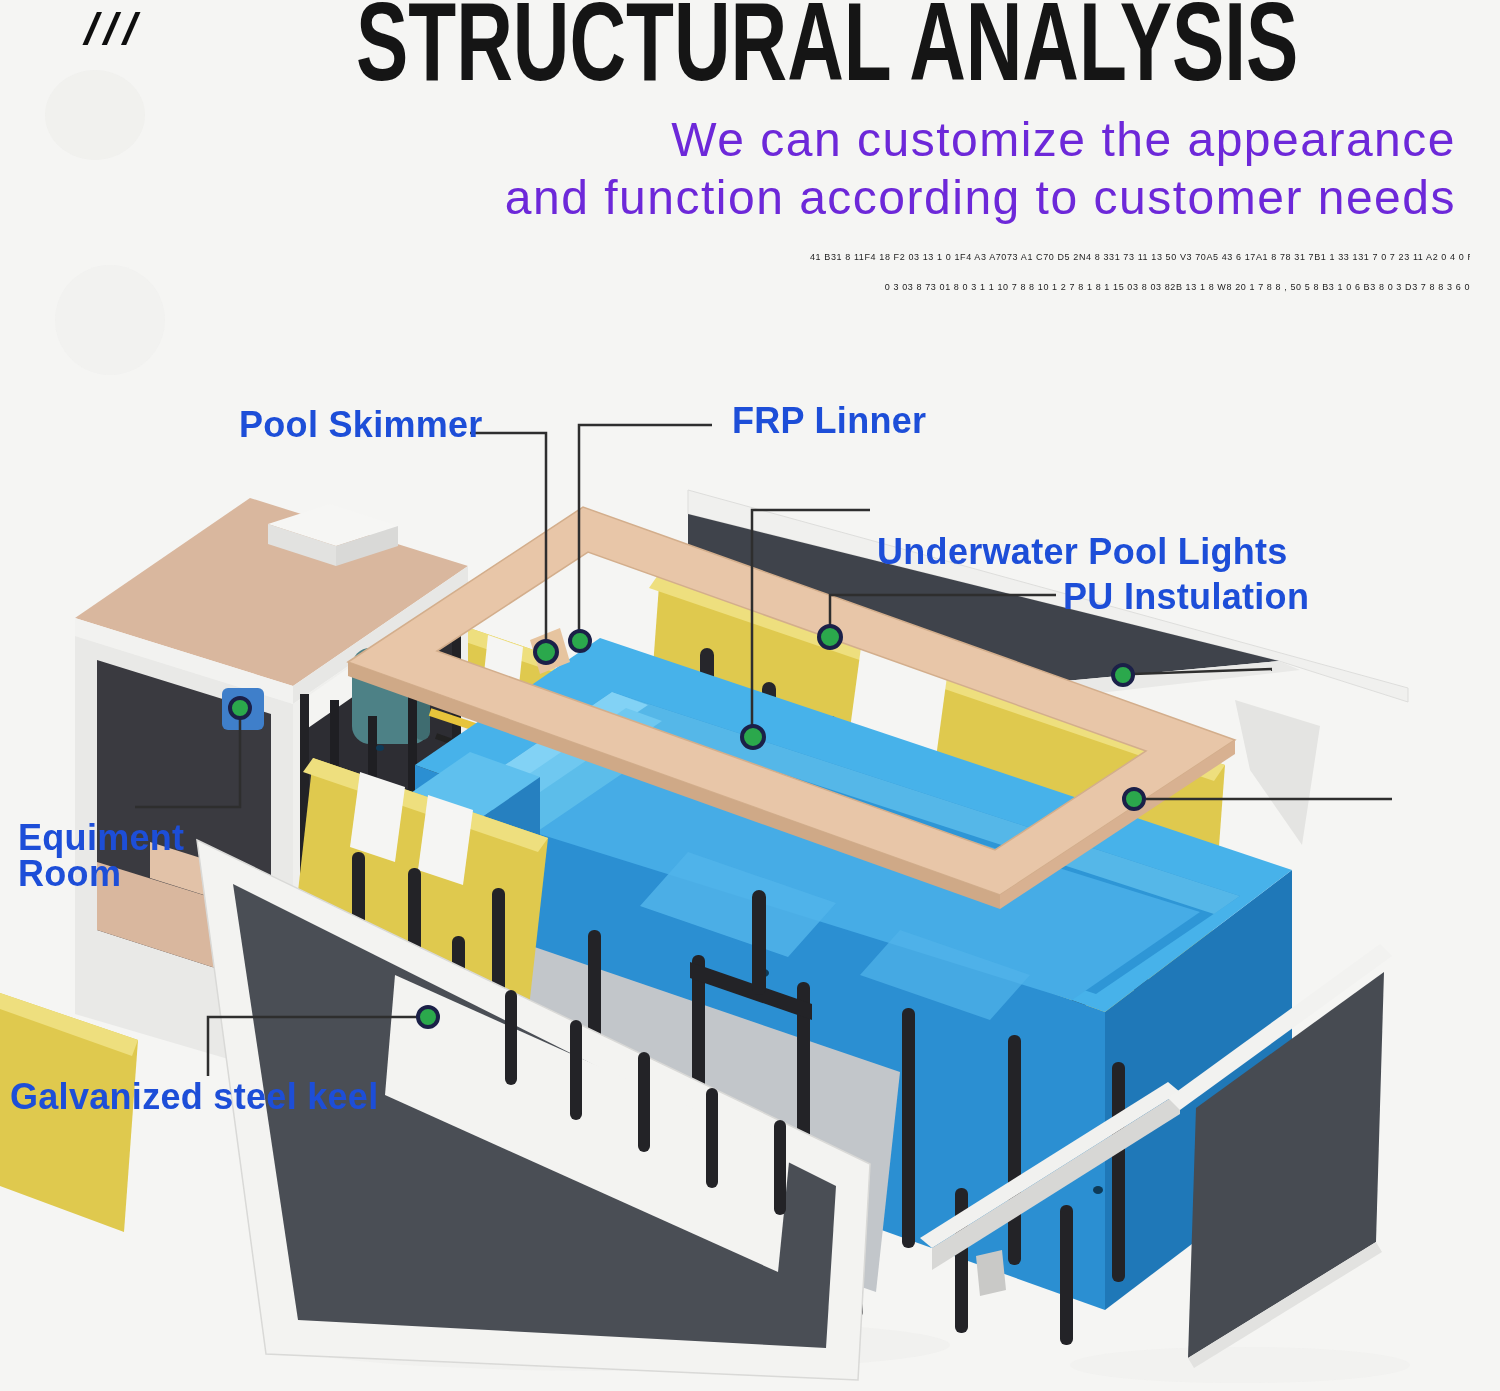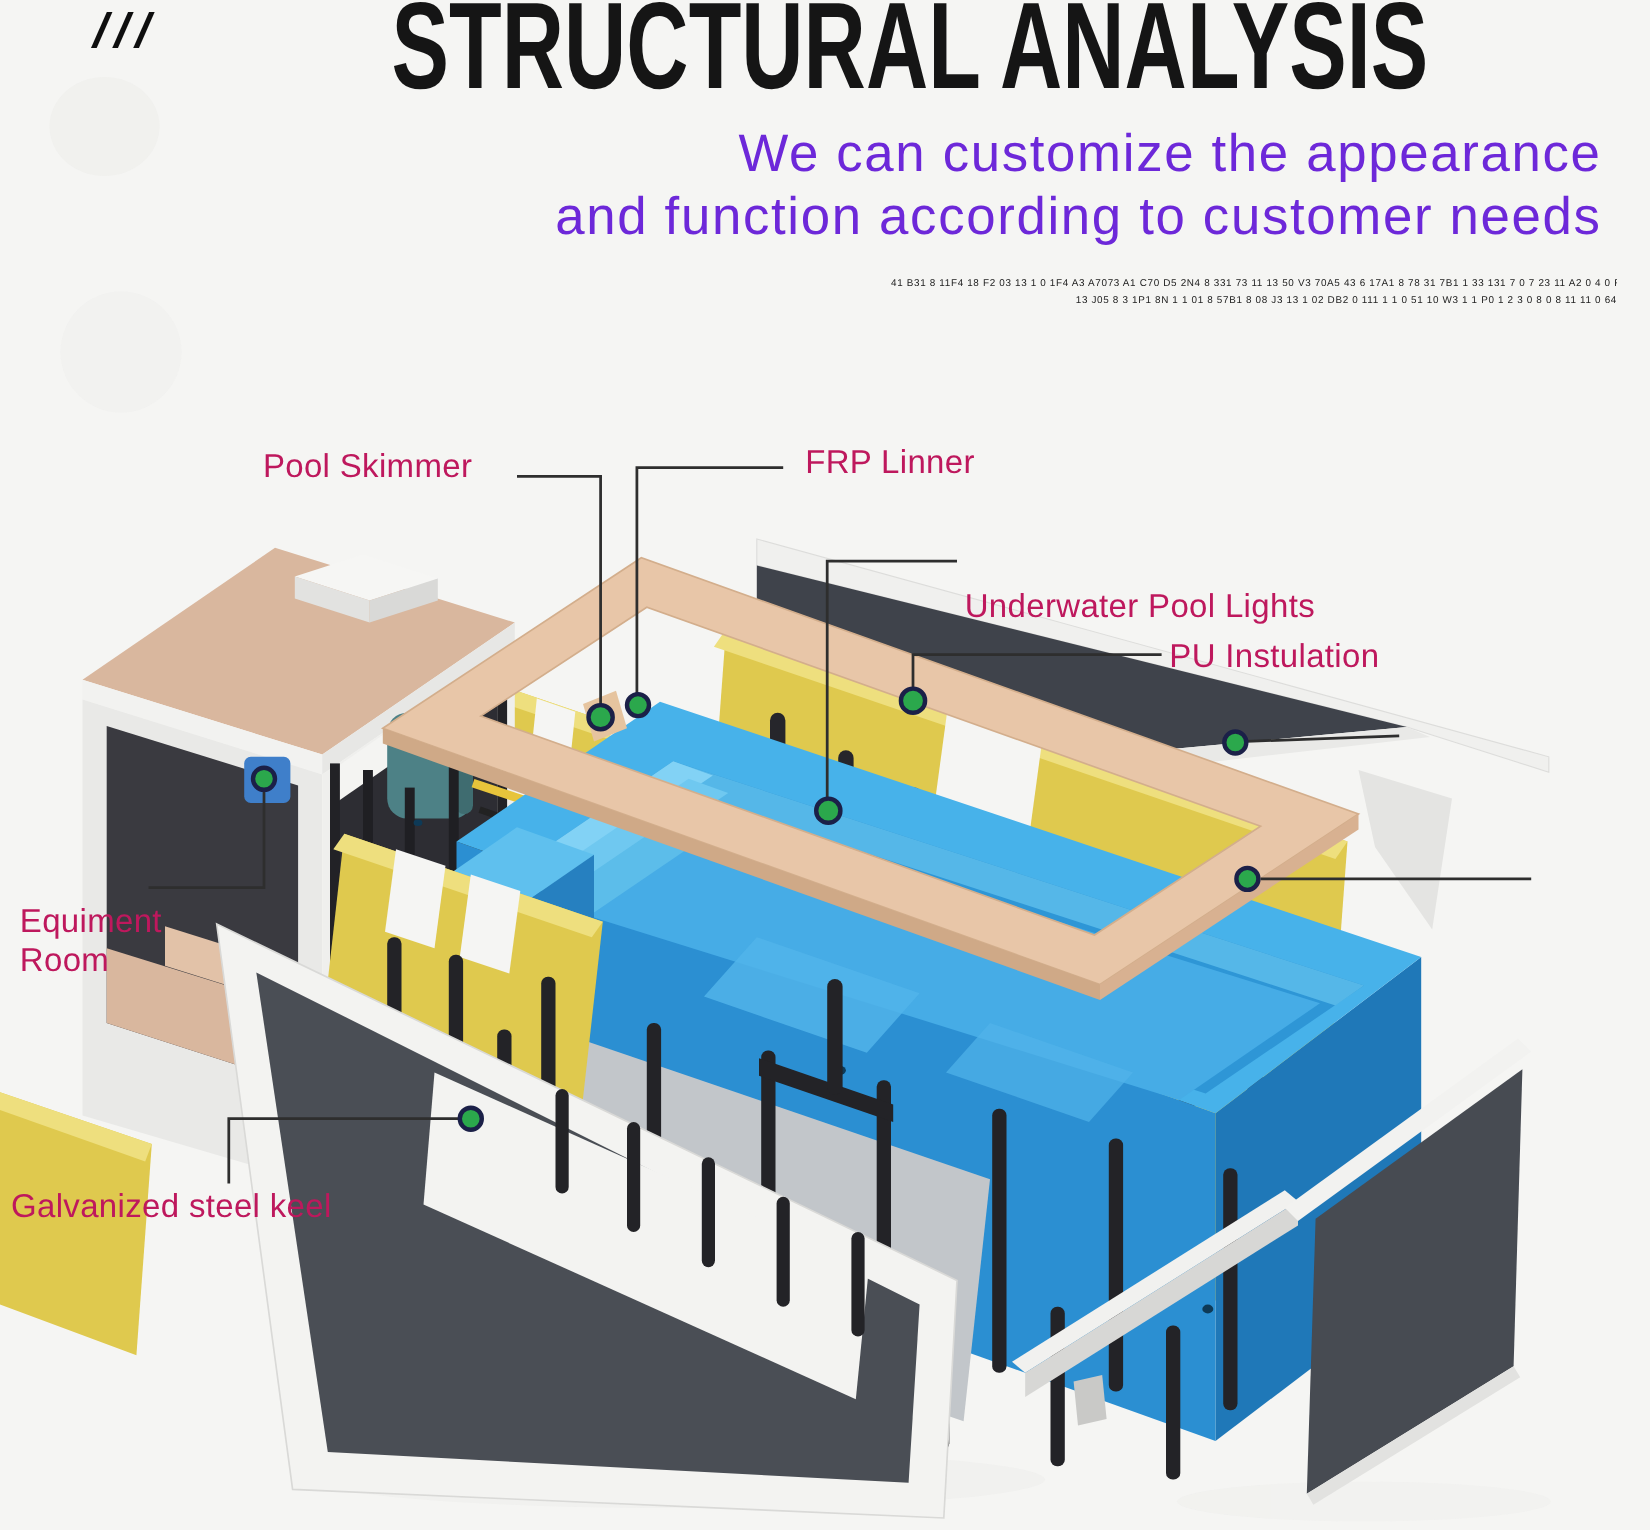--- a/index.html
+++ b/index.html
@@ -12,21 +12,21 @@
          color:#151515;white-space:nowrap;transform:scaleX(.70);transform-origin:left top;
          letter-spacing:0px;}
   .sub{position:absolute;right:44px;color:#6d28d9;font-weight:400;font-size:48px;line-height:1;
        letter-spacing:1.5px;white-space:nowrap;}
   #sub1{top:116px;}
   #sub2{top:174px;margin-left:28px;}
   .fine{position:absolute;right:30px;width:660px;text-align:right;font-size:9px;line-height:15px;
         color:#222;letter-spacing:.6px;filter:blur(.4px);white-space:nowrap;overflow:hidden;}
   #fine1{top:250px;} #fine2{top:265px;} #fine3{top:280px;}
   
-  .lbl{position:absolute;font-weight:400;font-size:30px;line-height:36px;color:#be185d;
+  .lbl{position:absolute;font-weight:700;font-size:36px;line-height:36px;color:#1d4ed8;
        letter-spacing:.3px;white-space:nowrap;}
   #scene{position:absolute;left:0;top:0;filter:blur(.35px);}
   #annot{position:absolute;left:0;top:0;}
   #lbl-pool-skimmer{left:239px;top:407px;}
   #lbl-frp{left:732px;top:403px;}
   #lbl-underwater{left:877px;top:488px;margin-top:46px;}
   #lbl-pu{left:1063px;top:579px;}
   #lbl-wpc-ext{left:1277px;top:642px;}
   #lbl-wpc-deck{left:1316px;top:818px;}
   #lbl-equiment{left:18px;top:820px;}
@@ -35,21 +35,21 @@
 </head>
 <body>
 
 <div id="stage">
 
   <div id="slashes">///</div>
   <div id="title">STRUCTURAL ANALYSIS</div>
   <div id="sub1" class="sub">We can customize the appearance</div>
   <div id="sub2" class="sub">and function according to customer needs</div>
   <div id="fine1" class="fine">41 B31 8 11F4 18 F2 03 13 1 0 1F4 A3 A7073 A1 C70 D5 2N4 8 331 73 11 13 50 V3 70A5 43 6 17A1 8 78 31 7B1 1 33 131 7 0 7 23 11 A2 0 4 0 R0</div>
-  <div id="fine2" class="fine">13 J05 8 3 1P1 8N 1 1 01 8 57B1 8 08 J3 13 1 02 DB2 0 111 1 1 0 51 10 W3 1 1 P0 1 2 3 0 8 0 8 11 11 0 64</div>
+  <div id="fine3" class="fine">0 3 03 8 73 01 8 0 3 1 1 10 7 8 8 10 1 2 7 8 1 8 1 15 03 8 03 82B 13 1 8 W8 20 1 7 8 8 , 50 5 8 B3 1 0 6 B3 8 0 3 D3 7 8 8 3 6 0</div>
 
   <svg id="scene" width="1500" height="1391" viewBox="0 0 1500 1391">
 
     <g opacity="0.55">
       <ellipse cx="95" cy="115" rx="50" ry="45" fill="#ececea"></ellipse>
       <ellipse cx="110" cy="320" rx="55" ry="55" fill="#eeeeec"></ellipse>
       <ellipse cx="620" cy="1345" rx="330" ry="26" fill="#ededeb"></ellipse>
       <ellipse cx="1240" cy="1365" rx="170" ry="18" fill="#eeeeec"></ellipse>
     </g>
 

